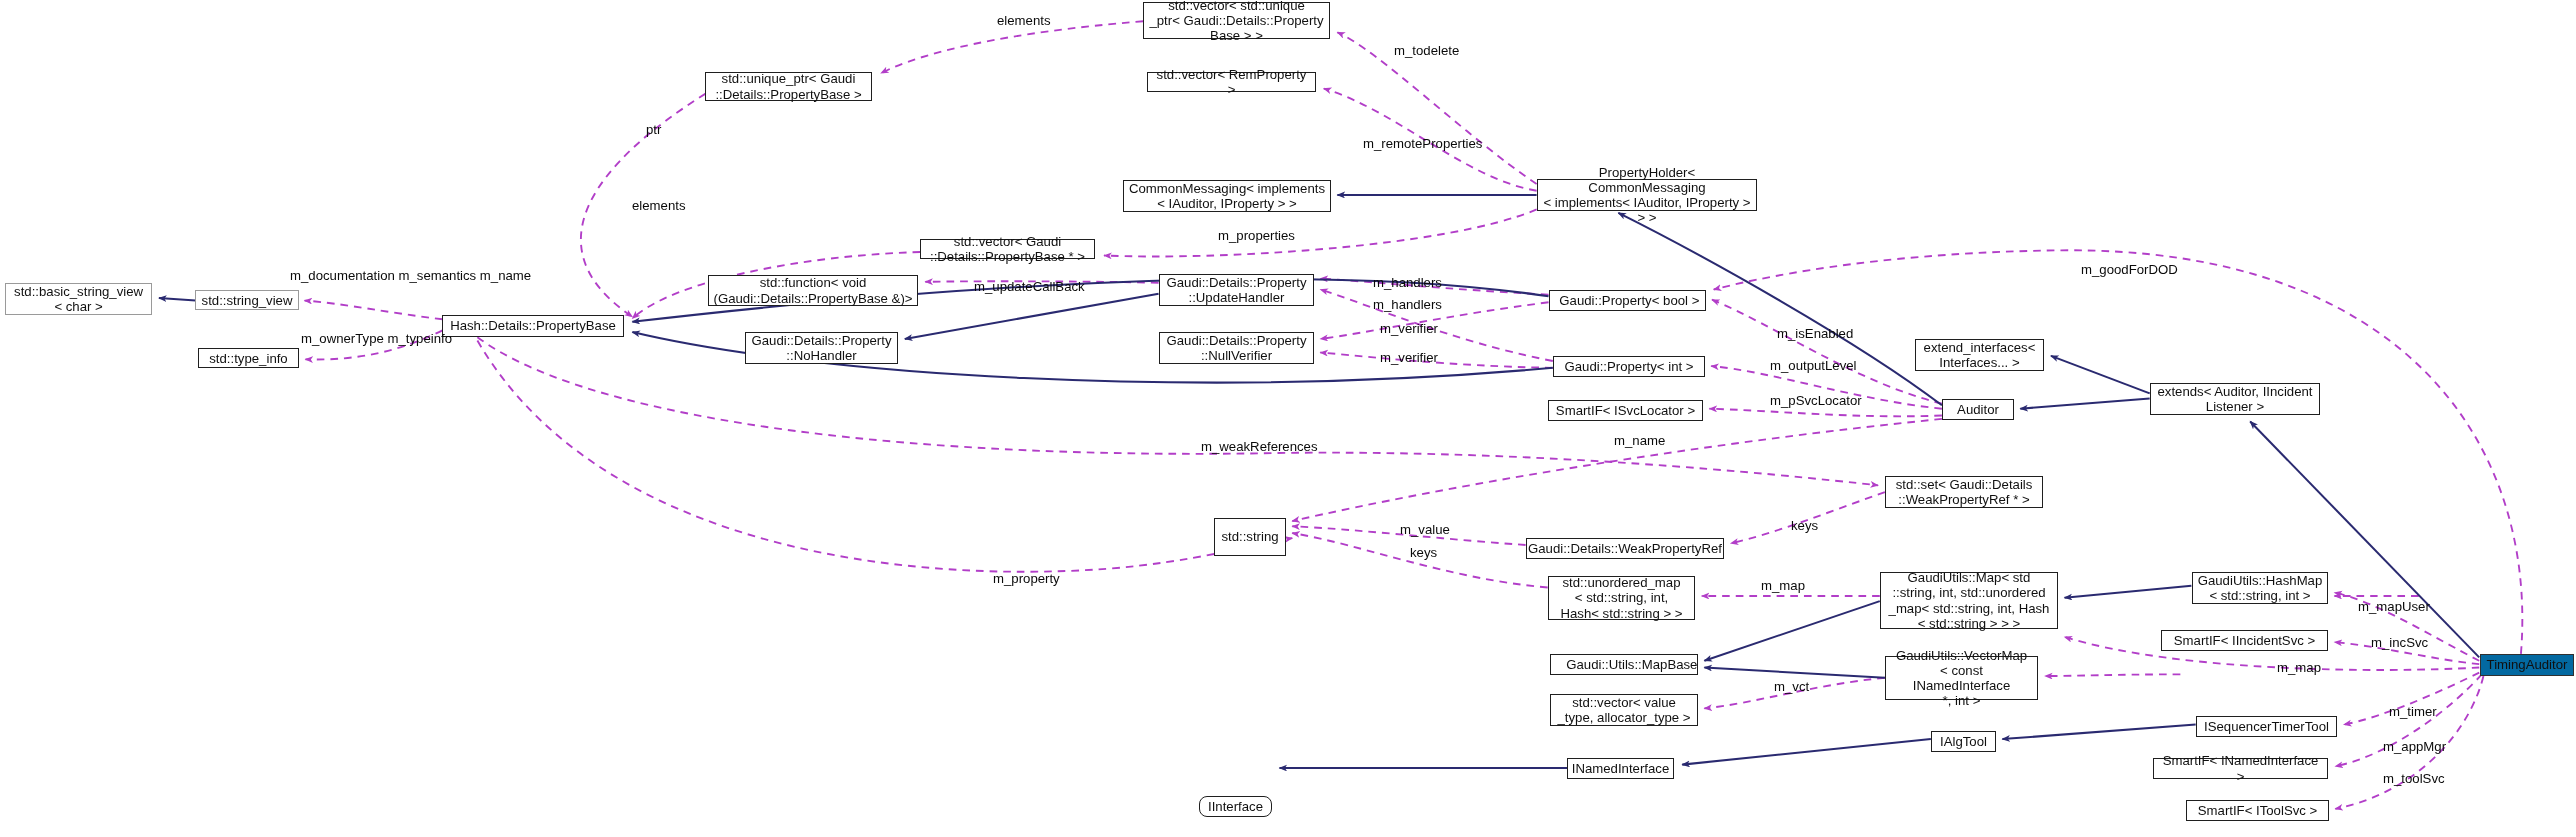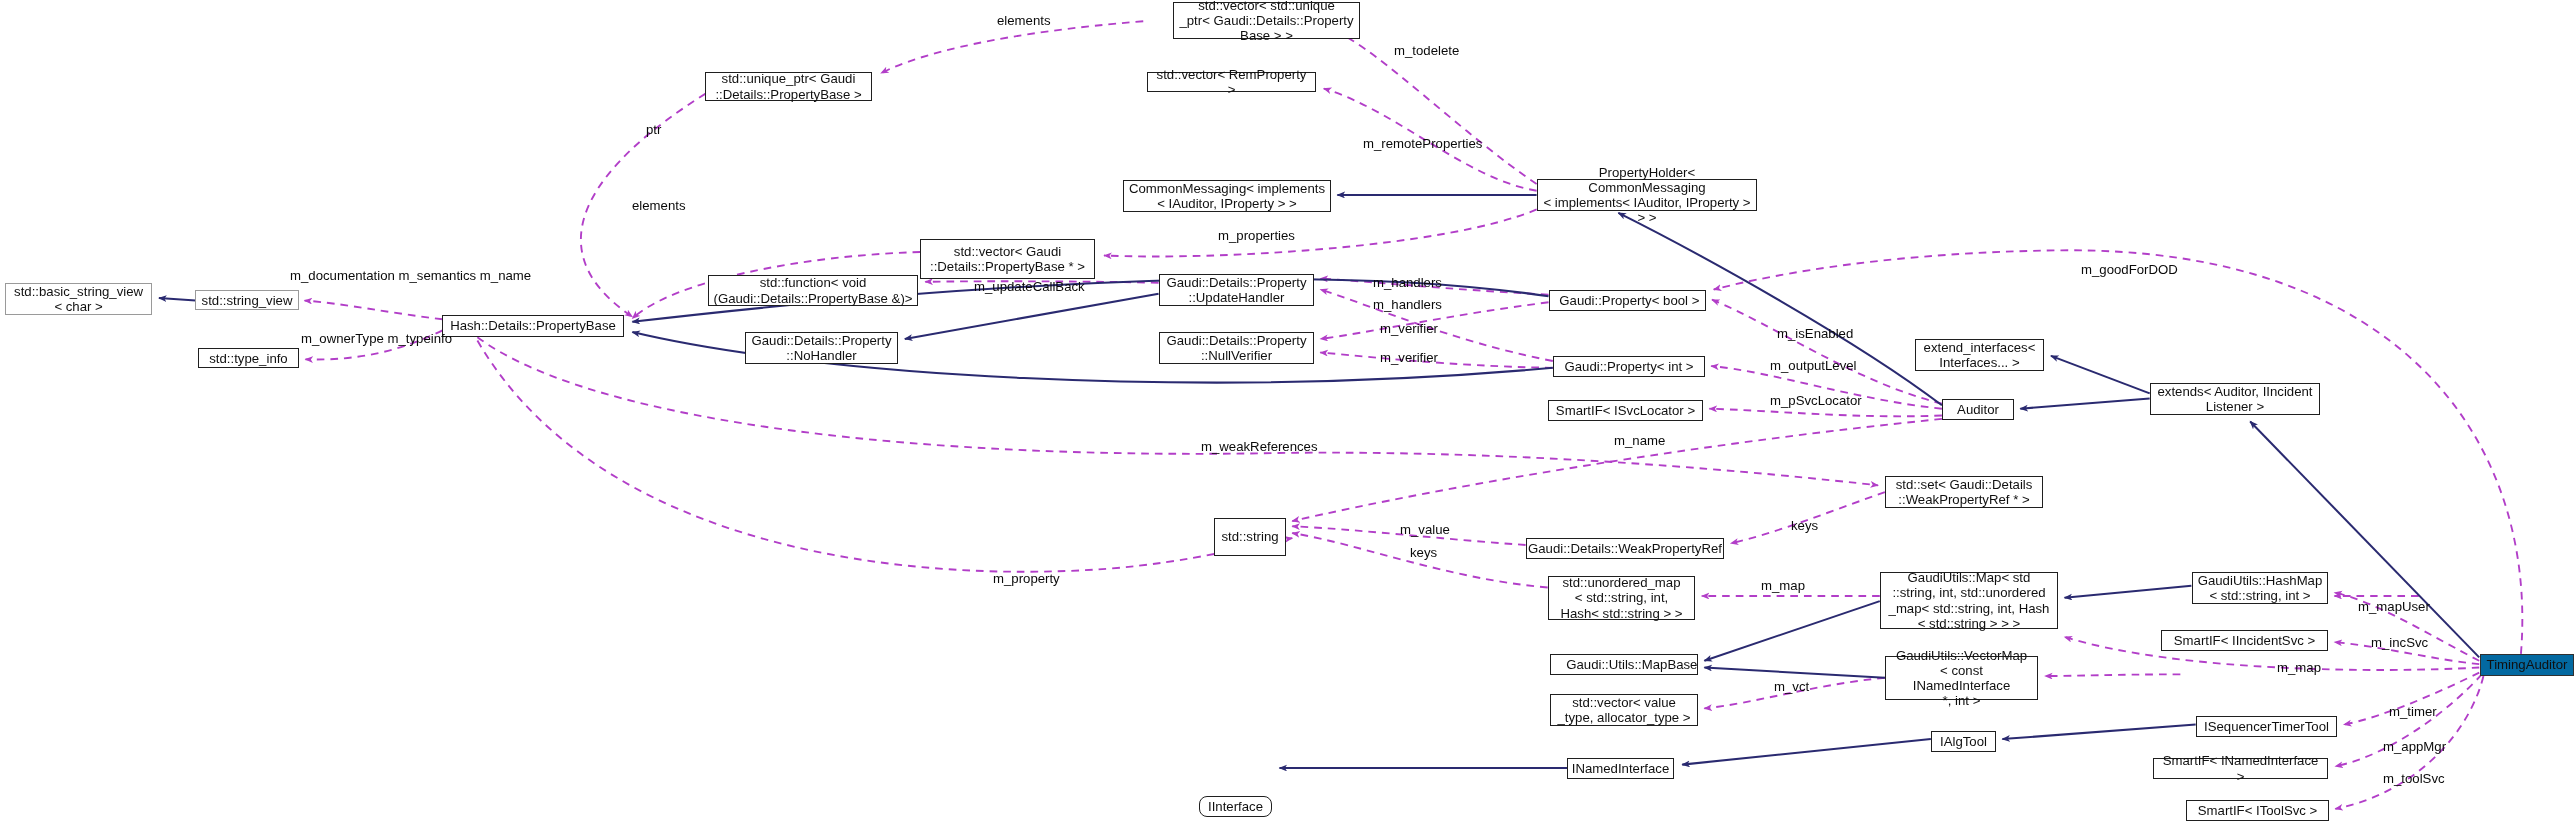--- a/index.html
+++ b/index.html
@@ -173,36 +173,36 @@
       <path d="M2573,688 L2424,702"></path>
 
       <path d="M1840,902 L1502,902"></path>
 
       <path d="M2267,868 L1975,898"></path>
 
       <path d="M2578,851 L2351,868"></path>
     </g>
   </svg>
 
-  <div class="node" style="left:1143px;top:1.7px;width:187px;height:37px;margin-left:30px;">std::vector&lt; std::unique
+  <div class="node" style="left:1143px;top:1.7px;width:187px;height:37px;">std::vector&lt; std::unique
 _ptr&lt; Gaudi::Details::Property
 Base &gt; &gt;</div>
 
   <div class="node" style="left:1147px;top:72px;width:169px;height:20.4px;">std::vector&lt; RemProperty &gt;</div>
 
   <div class="node" style="left:705px;top:72px;width:167px;height:29px;">std::unique_ptr&lt; Gaudi
 ::Details::PropertyBase &gt;</div>
 
   <div class="node" style="left:1123px;top:180px;width:208px;height:31.5px;">CommonMessaging&lt; implements
 &lt; IAuditor, IProperty &gt; &gt;</div>
 
   <div class="node" style="left:1537px;top:179px;width:220px;height:31.5px;">PropertyHolder&lt; CommonMessaging
 &lt; implements&lt; IAuditor, IProperty &gt; &gt; &gt;</div>
 
-  <div class="node" style="left:920px;top:239px;width:175px;height:40px;">std::vector&lt; Gaudi
+  <div class="node" style="left:920px;top:239px;width:175px;height:20px;">std::vector&lt; Gaudi
 ::Details::PropertyBase * &gt;</div>
 
   <div class="node grey-border" style="left:5.1px;top:283px;width:147px;height:31.5px;">std::basic_string_view
 &lt; char &gt;</div>
 
   <div class="node grey-border" style="left:195px;top:290px;width:104px;height:20.4px;">std::string_view</div>
 
   <div class="node" style="left:198px;top:348px;width:101px;height:20.4px;">std::type_info</div>
 
   <div class="node" style="left:442px;top:315px;width:182px;height:22px;">Hash::Details::PropertyBase</div>

